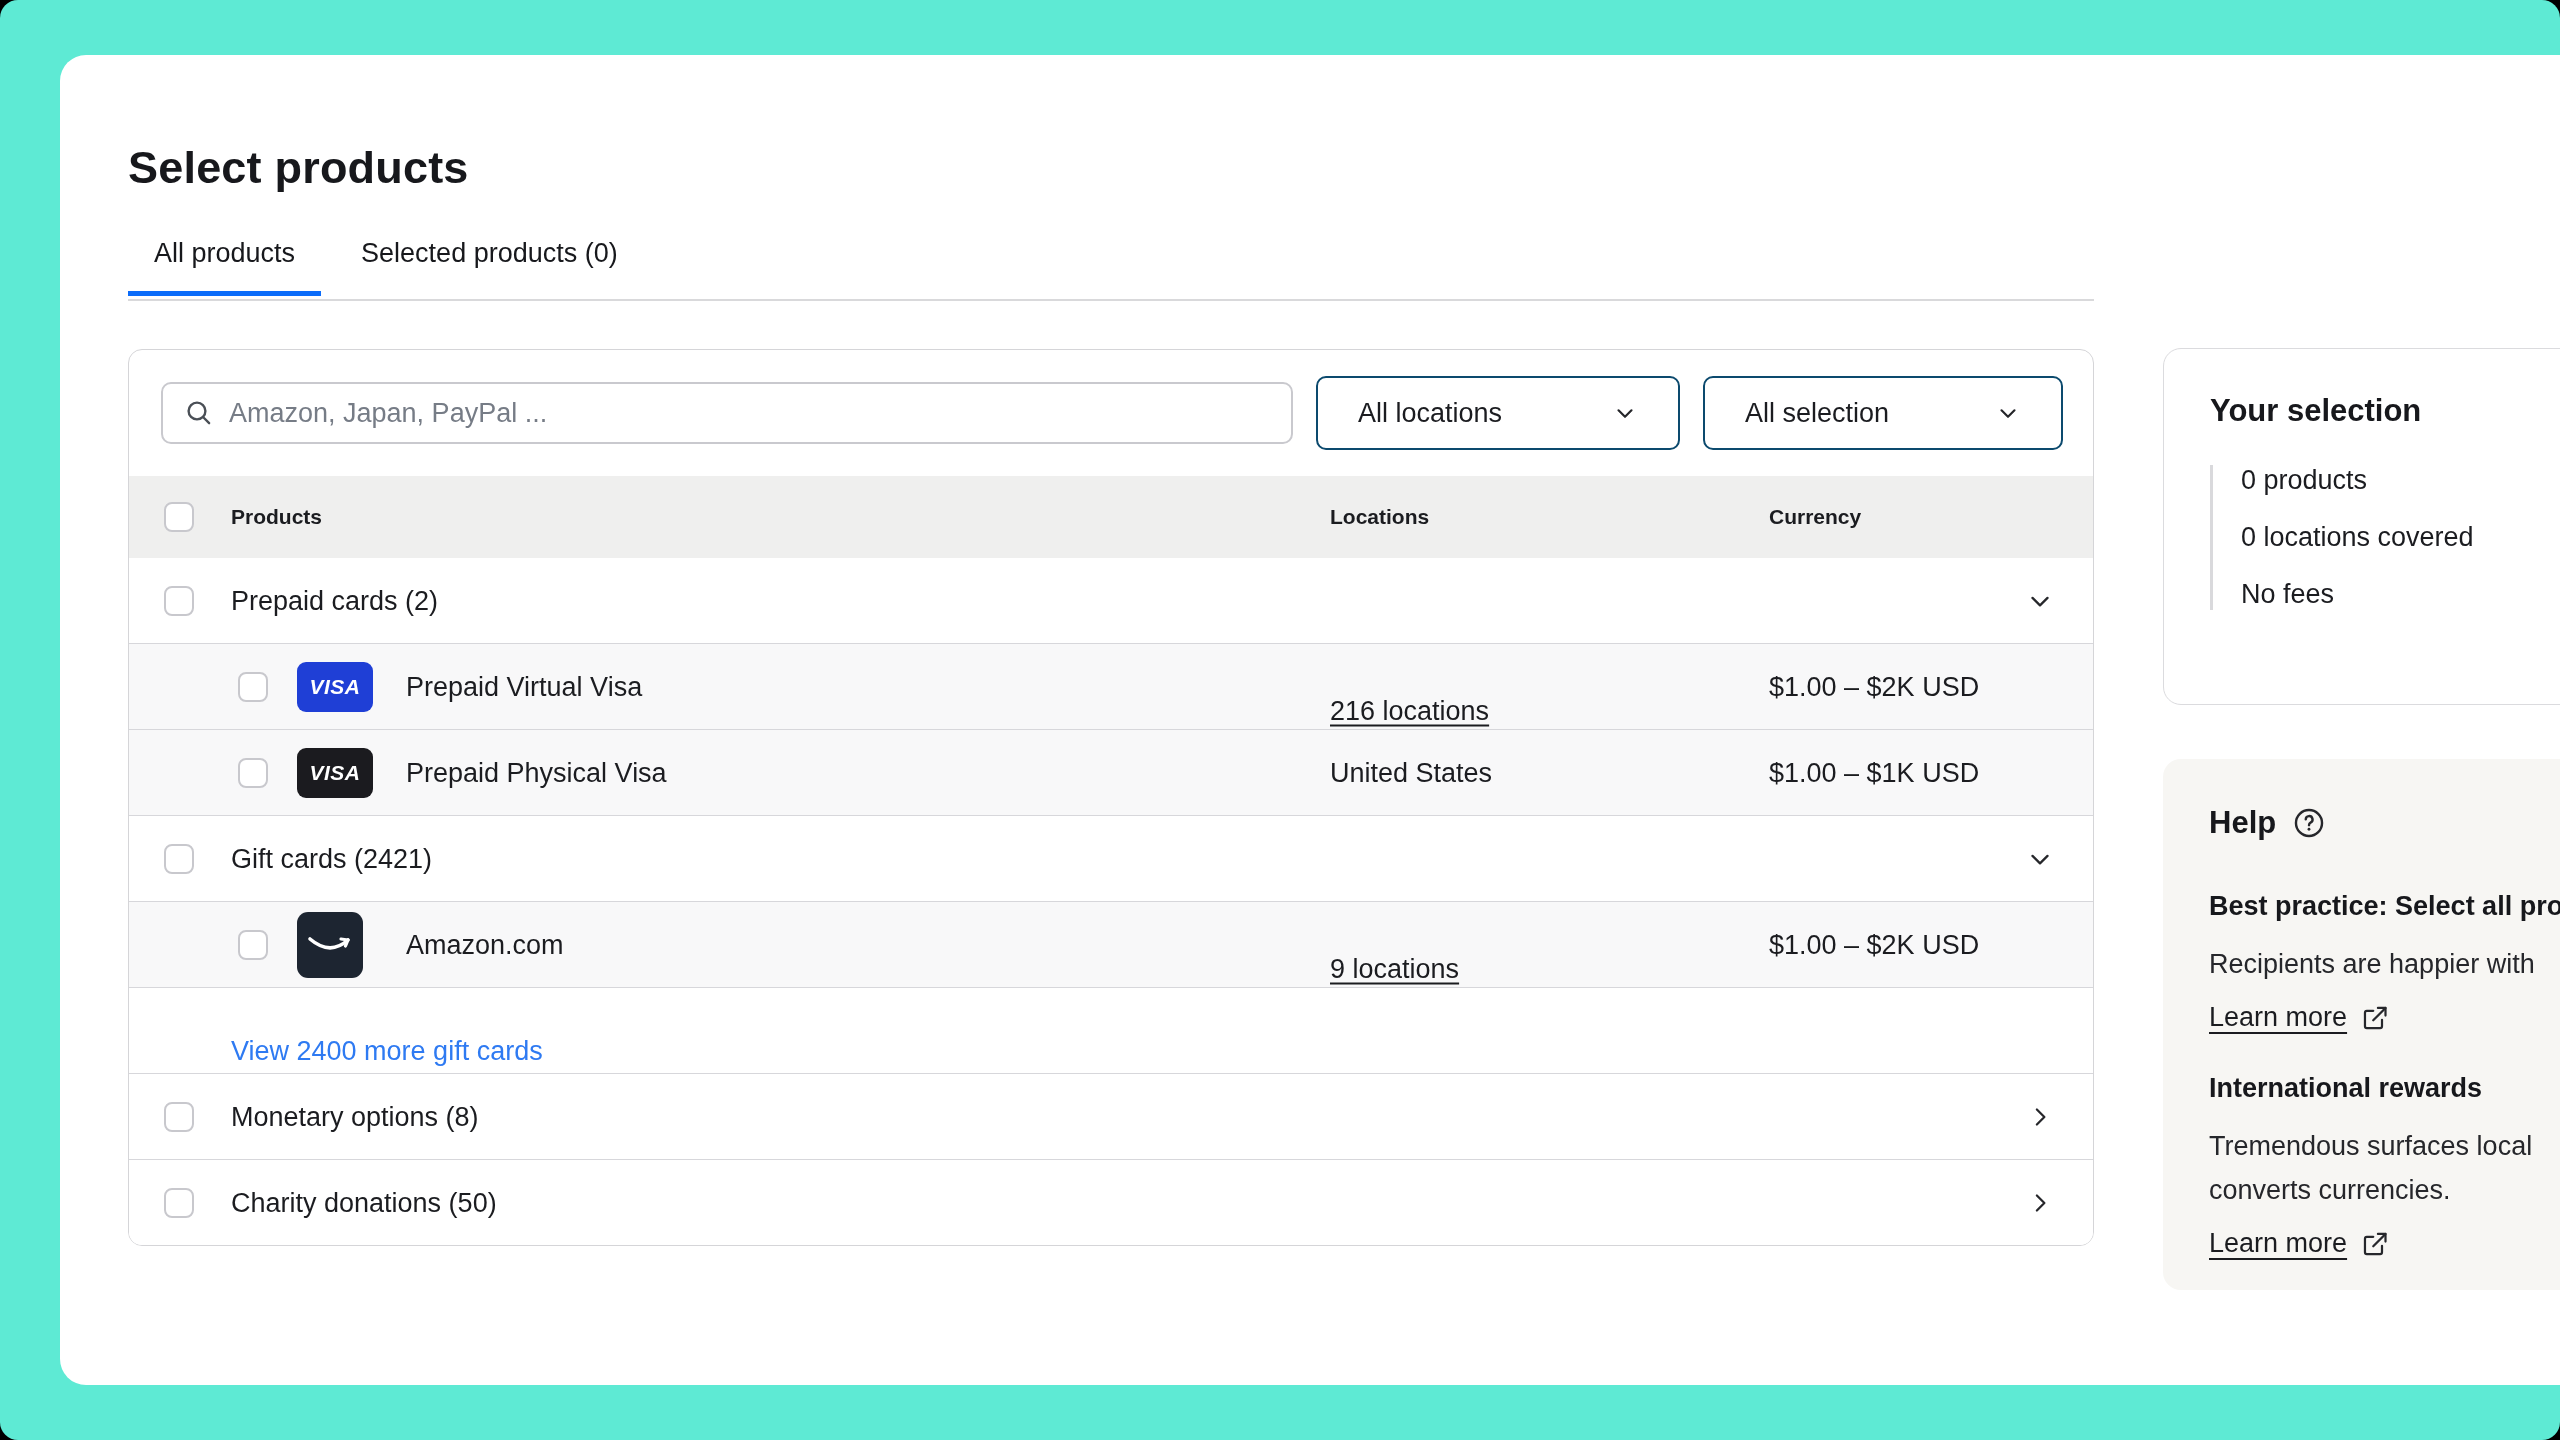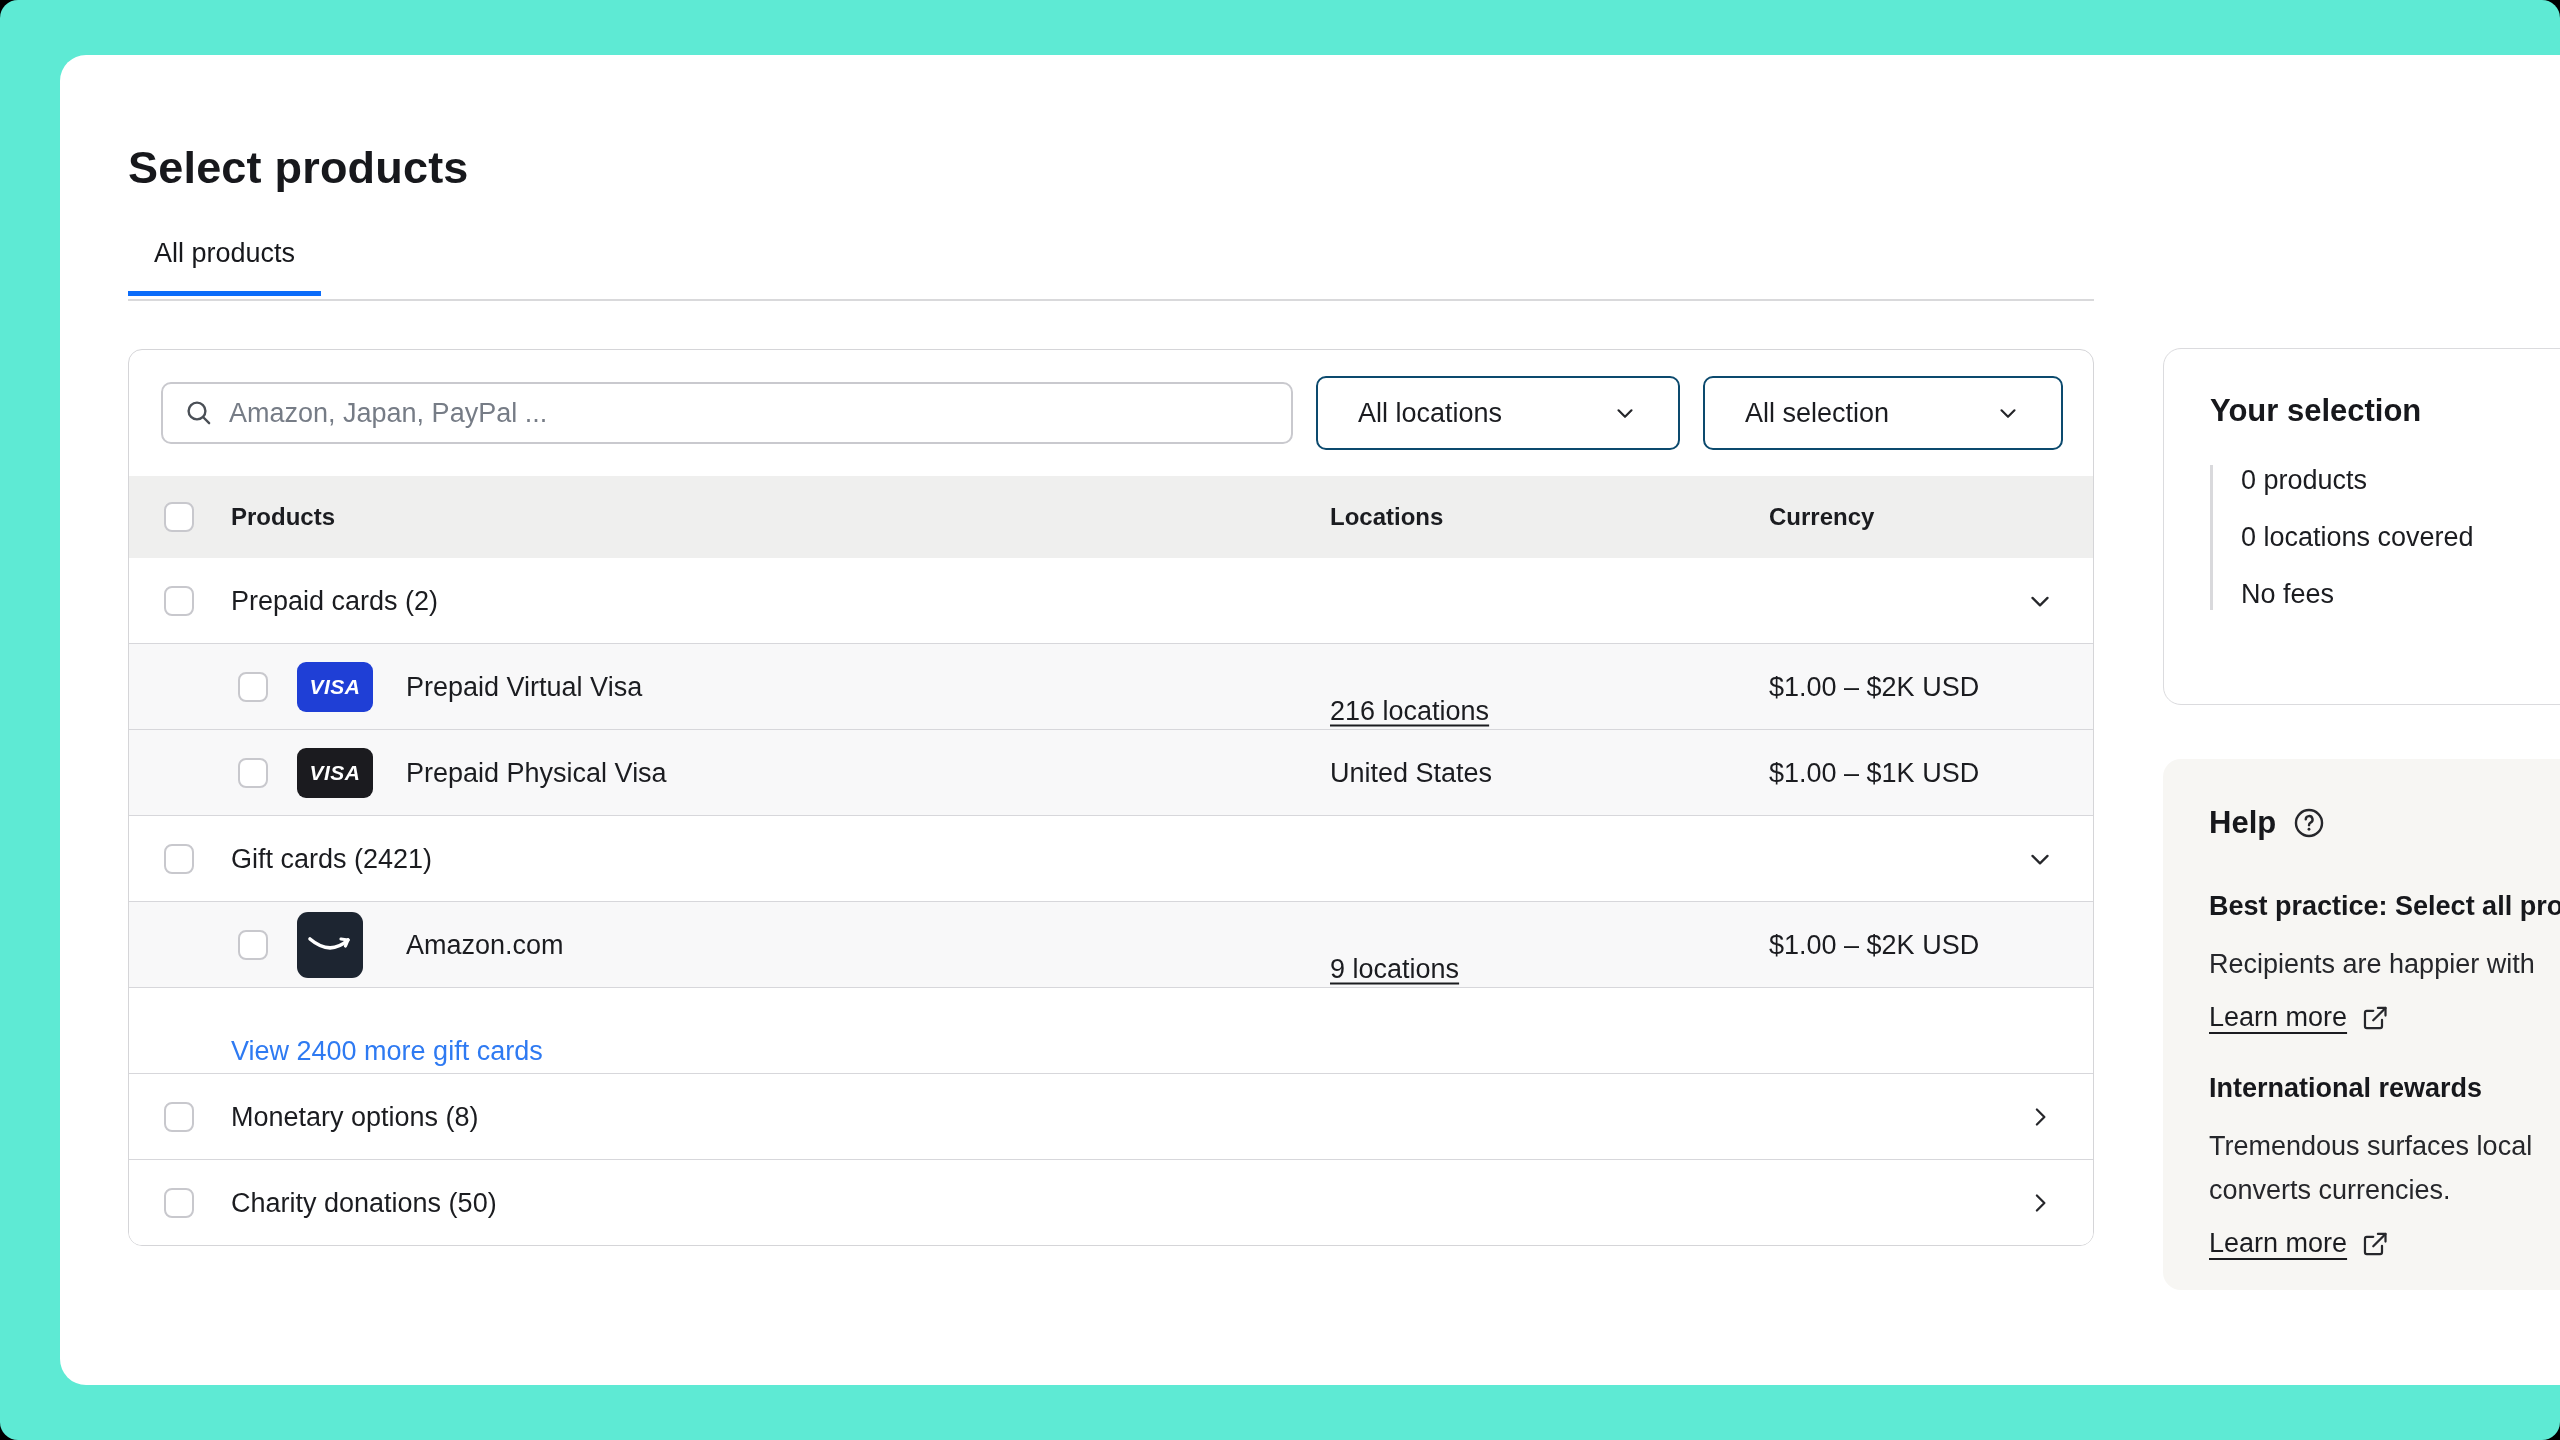--- a/index.html
+++ b/index.html
@@ -20,21 +20,21 @@
   .panel{position:absolute;left:128px;top:349px;width:1966px;background:#fff;border:1px solid #d5d5d8;
          border-radius:14px;overflow:hidden;box-sizing:border-box;}
   .filter-bar{display:flex;align-items:center;gap:23px;padding:26px 30px 26px 32px;}
   .search-box{flex:1;height:62px;border:2px solid #c9c9ce;border-radius:10px;display:flex;align-items:center;
               padding:0 20px;box-sizing:border-box;background:#fff;}
   .search-box .ph{font-size:27px;color:#767c86;margin-left:14px;}
   .select-box{width:364px;height:74px;border:2px solid #0c4a6e;border-radius:10px;display:flex;align-items:center;
               justify-content:space-between;padding:0 40px;box-sizing:border-box;font-size:27px;background:#fff;cursor:pointer;}
   .select-box:last-child{width:360px;}
 
-  .thead{position:relative;height:82px;background:#efefee;font-weight:700;font-size:24px;padding-left:32px;}
+  .thead{position:relative;height:82px;background:#efefee;font-weight:700;font-size:21px;padding-left:32px;}
   .row{position:relative;height:85px;border-top:1px solid #d7d7db;font-size:27px;background:#fff;}
   .row.child{background:#f8f8f9;}
   .vc{position:absolute;top:50%;transform:translateY(-50%);}
   .col-cb1{left:35px;}  .col-cb2{left:109px;}
   .col-label{left:102px;} .col-badge{left:168px;} .col-name{left:277px;}
   .col-loc{left:1201px;} .col-cur{left:1640px;}
   .col-chev{right:38px;}
 
   .checkbox{width:30px;height:30px;border:2px solid #c8c8cd;border-radius:8px;background:#fff;box-sizing:border-box;cursor:pointer;}
   .loc-link{text-decoration:underline;text-underline-offset:5px;cursor:pointer;color:#1b1c20;margin-top:24px;}
@@ -70,20 +70,21 @@
 <body>
 
 <div class="page">
   <div class="main-card"></div>
 
   <h1 class="page-title">Select products</h1>
 
   <div class="tabs-divider"></div>
   <div class="tabs">
     <div class="tab active">All products</div>
+    <div class="tab">Selected products (0)</div>
   </div>
 
   <div class="panel">
 
     <div class="filter-bar">
       <div class="search-box">
         <span>
           <svg width="32" height="32" viewBox="0 0 24 24">
               <circle cx="10.5" cy="10.5" r="6.3" fill="none" stroke="#4a4f56" stroke-width="1.8"></circle>
               <line x1="15.2" y1="15.2" x2="19.6" y2="19.6" stroke="#4a4f56" stroke-width="1.8" stroke-linecap="round"></line>

